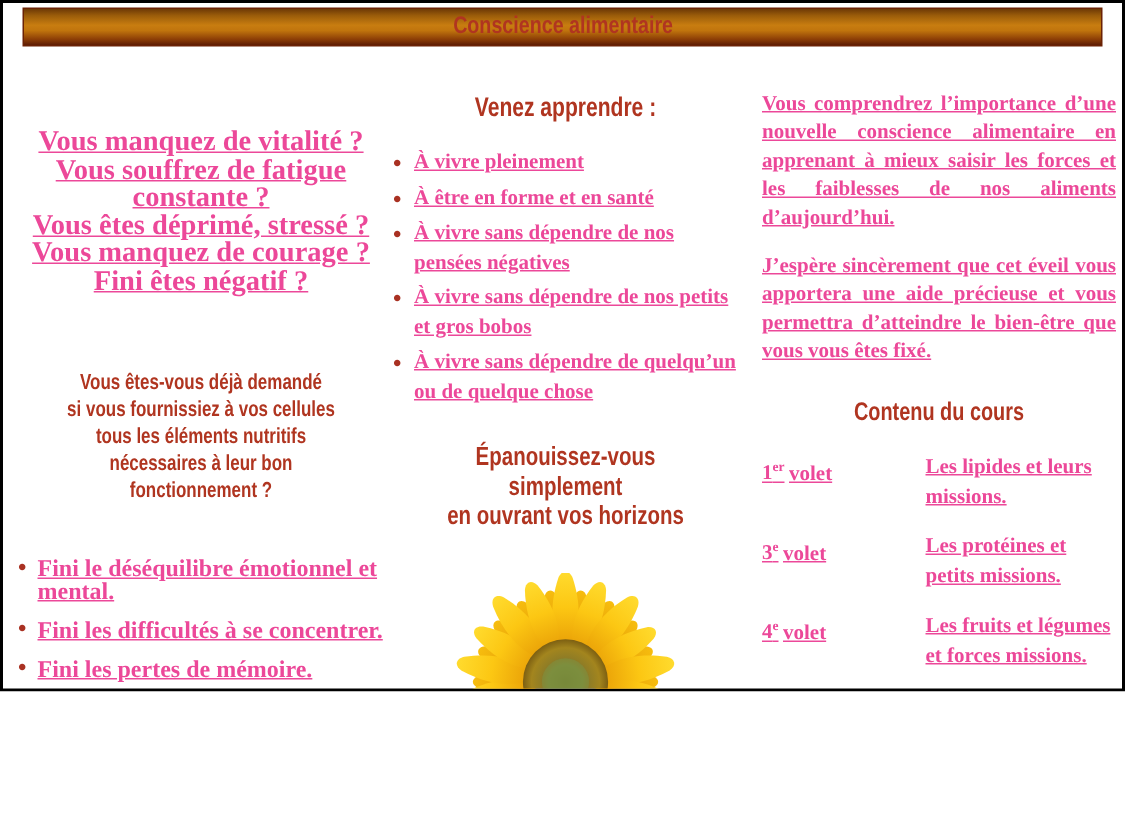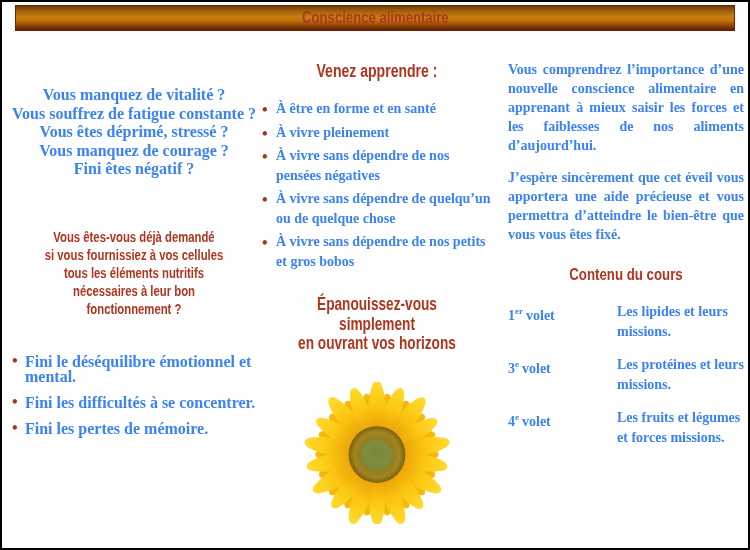--- a/index.html
+++ b/index.html
@@ -1,17 +1,17 @@
 <!DOCTYPE html>
 <html lang="fr"><head>
 <meta charset="utf-8">
 <style>
   html,body { margin:0; padding:0; background:#fff; }
   .page {
-    position:relative; width:750px; height:550px; box-sizing:border-box;
+    position:relative; width:750px; height:461px; box-sizing:border-box;
     background:#ffffff; border:2px solid #000;
     font-family:"Liberation Serif", serif; overflow:hidden;
   }
   
   .header-bar {
     position:absolute; top:3px; left:13px; right:13px; height:26px;
     border:1px solid #6b2205; box-sizing:border-box;
     background:linear-gradient(180deg,#6e3a06 0%,#9a5c0a 18%,#c87d10 45%,#c0740d 60%,#8a3c06 85%,#5e1d04 100%);
     display:flex; align-items:center; justify-content:center;
   }
@@ -19,25 +19,25 @@
     color:#ffffff; font-size:16px; line-height:1;
   }
   
   .impact {
     font-family:"Liberation Sans", sans-serif; font-weight:700;
     color:#b03520; letter-spacing:0;
   }
   .condense { display:block; transform:scaleX(0.78); transform-origin:50% 50%; }
   .condense-ttl { display:inline-block; transform:scaleX(0.82); transform-origin:50% 50%; }
 
-  .accent { color:#3b82f6; }
+  .accent { color:#ec4899;text-decoration:underline; }
 
   
   .col-left { position:absolute; left:8px; top:84px; width:248px; }
-  .questions { text-align:center; font-weight:bold; font-size:16px; line-height:18.5px; }
+  .questions { text-align:center; font-weight:bold; font-size:19px; line-height:18.5px; }
   .reflection { margin-top:49px; text-align:center; font-size:14.5px; line-height:18px; }
   .benefits { margin:36px 0 0 0; padding:0; list-style:none; font-weight:bold; font-size:16px; }
   .benefits li { position:relative; padding-left:15px; margin-bottom:11px; line-height:15px; }
   .benefits li::before, .learn li::before {
     content:"\2022"; position:absolute; left:2px; top:-1px; font-size:16px; color:#a93122;
   }
 
   
   .col-mid { position:absolute; left:258px; top:58px; width:234px; }
   .mid-heading { text-align:center; font-size:18px; line-height:22px; }
@@ -88,25 +88,25 @@
     <ul class="benefits accent">
       <li>Fini le déséquilibre émotionnel et mental.</li>
       <li>Fini les difficultés à se concentrer.</li>
       <li>Fini les pertes de mémoire.</li>
     </ul>
   </div>
 
   <div class="col-mid">
     <div class="mid-heading impact condense">Venez apprendre :</div>
     <ul class="learn accent">
+      <li>À vivre pleinement</li>
       <li>À être en forme et en santé</li>
-      <li>À vivre pleinement</li>
       <li>À vivre sans dépendre de nos pensées négatives</li>
+      <li>À vivre sans dépendre de nos petits et gros bobos</li>
       <li>À vivre sans dépendre de quelqu’un ou de quelque chose</li>
-      <li>À vivre sans dépendre de nos petits et gros bobos</li>
     </ul>
     <div class="tagline impact condense">
       <div>Épanouissez-vous</div>
       <div>simplement</div>
       <div>en ouvrant vos horizons</div>
     </div>
     <div class="sunflower-wrap">
       <svg width="158" height="142" viewBox="0 0 200 180">
         <defs>
           <linearGradient id="pg" x1="0" y1="1" x2="0" y2="0">
@@ -179,21 +179,21 @@
     <p class="para accent">Vous comprendrez l’importance d’une nouvelle conscience alimentaire en apprenant à mieux saisir les forces et les faiblesses de nos aliments d’aujourd’hui.</p>
     <p class="para accent">J’espère sincèrement que cet éveil vous apportera une aide précieuse et vous permettra d’atteindre le bien-être que vous vous êtes fixé.</p>
     <div class="course-heading impact condense">Contenu du cours</div>
     <div class="course-list">
       <div class="course-row accent">
         <div class="volet-label"><span>1</span><sup>er</sup><span class="volet-word">volet</span></div>
         <div class="volet-desc">Les lipides et leurs missions.</div>
       </div>
       <div class="course-row accent">
         <div class="volet-label"><span>3</span><sup>e</sup><span class="volet-word">volet</span></div>
-        <div class="volet-desc">Les protéines et leurs missions.</div>
+        <div class="volet-desc">Les protéines et petits missions.</div>
       </div>
       <div class="course-row accent">
         <div class="volet-label"><span>4</span><sup>e</sup><span class="volet-word">volet</span></div>
         <div class="volet-desc">Les fruits et légumes et forces missions.</div>
       </div>
     </div>
   </div>
 
 </div>
 

